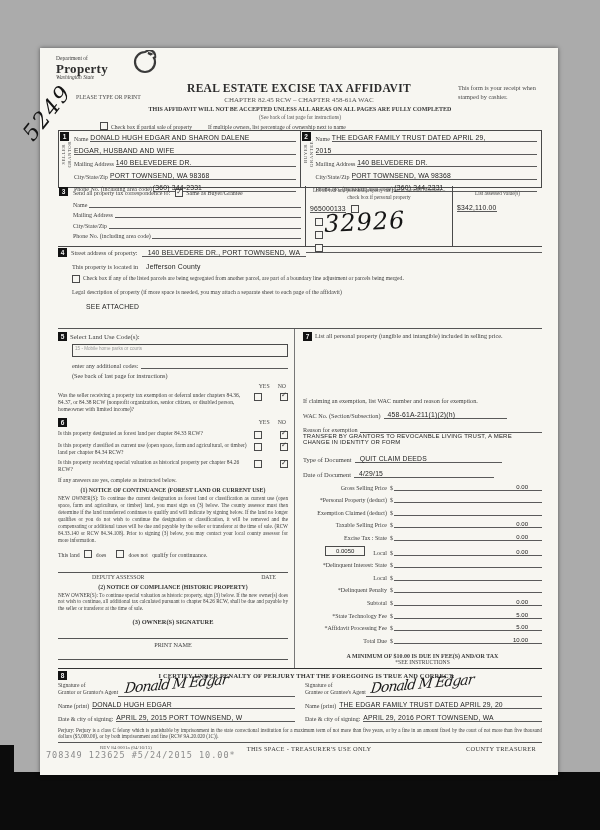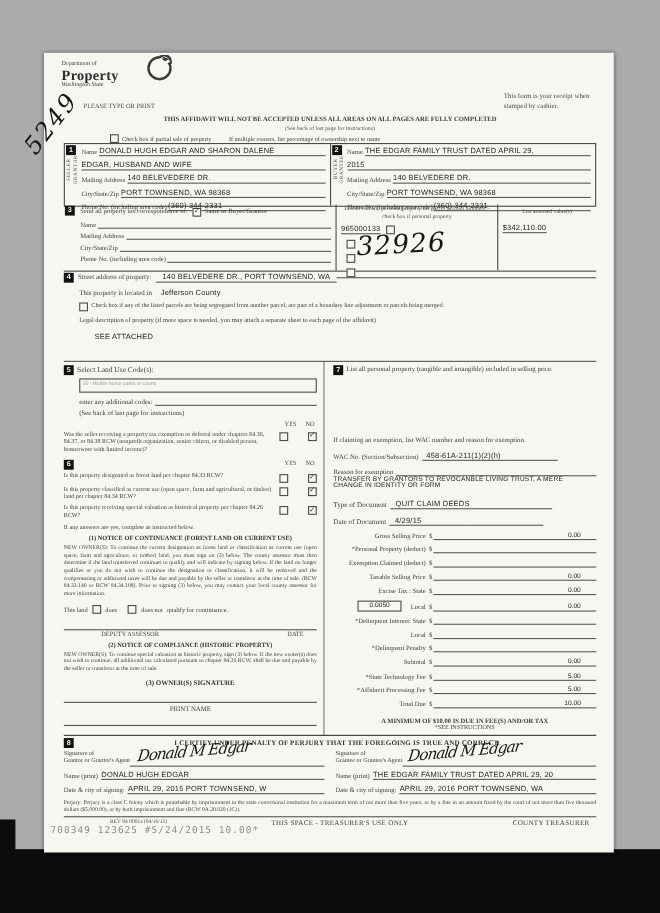--- a/index.html
+++ b/index.html
@@ -108,20 +108,22 @@
       <div class="l3">Washington State</div>
     </div>
     <div class="swoosh">
       <svg width="26" height="24" viewBox="0 0 26 24">
         <path d="M13 2 a10 10 0 1 0 10 10 q0-6-7-9 q6 1 7 5 q1-7-6-8 z" fill="none" stroke="#3a3a3a" stroke-width="2.2"></path>
         <path d="M6 14 q7-3 16-9" stroke="#f7f6f1" stroke-width="2.5" fill="none"></path>
       </svg>
     </div>
     <div class="pleasetype">PLEASE TYPE OR PRINT</div>
     <div class="title-block">
+      <div class="t1">REAL ESTATE EXCISE TAX AFFIDAVIT</div>
+      <div class="t2">CHAPTER 82.45 RCW – CHAPTER 458-61A WAC</div>
     </div>
     <div class="receipt">This form is your receipt when stamped by cashier.</div>
     <div class="warnline">THIS AFFIDAVIT WILL NOT BE ACCEPTED UNLESS ALL AREAS ON ALL PAGES ARE FULLY COMPLETED</div>
     <div class="seeback">(See back of last page for instructions)</div>
 
     <div class="chkrow">
       <span class="cb" style="margin-right:3px;"></span>
       <span>Check box if partial sale of property</span>
       <span class="grow uline" style="margin:0 8px;max-width:60px;"></span>
       <span>If multiple owners, list percentage of ownership next to name</span>

